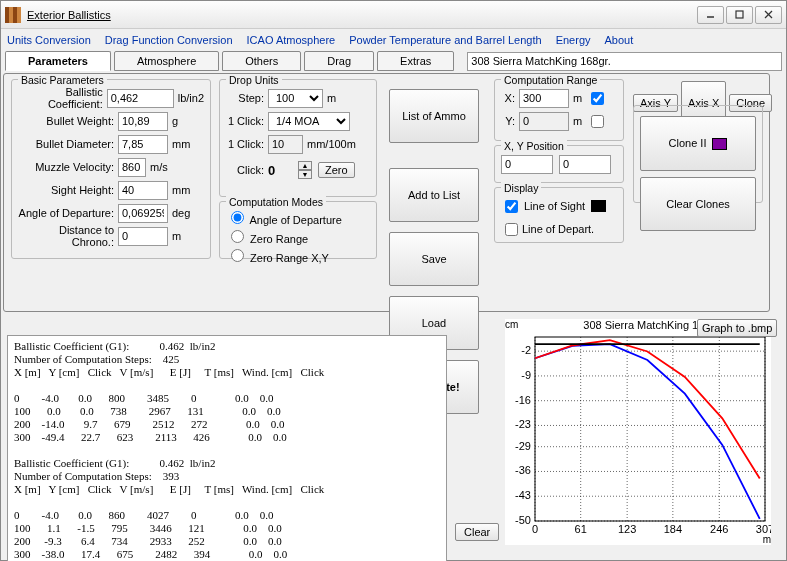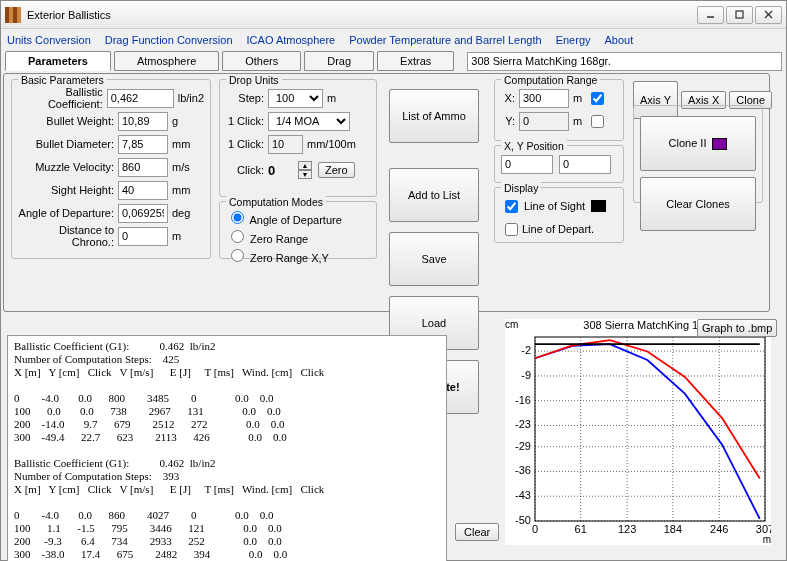--- a/index.html
+++ b/index.html
@@ -1,18 +1,18 @@
 <!DOCTYPE html>
 <html><head>
 <meta charset="utf-8">
 <style>
 * { box-sizing: border-box; font-family: "Segoe UI", Tahoma, sans-serif; font-size: 11px; }
 body { margin: 0; background: #fff; }
 .window { width: 787px; height: 561px; border: 1px solid #888; background: #f0f0f0; display: flex; flex-direction: column; }
-.titlebar { height: 28px; background: linear-gradient(#fdfdfd,#e8e8e8); display: flex; align-items: center; padding: 0 4px; border-bottom: 1px solid #ccc; }
+.titlebar { height: 28px; background: linear-gradient(#fdfdfd,#e8e8e8); display: flex; align-items: center; padding: 0 4px; border-bottom: 1px solid #ccc; text-decoration: underline; }
 .titlebar .icon { width: 16px; height: 16px; background: linear-gradient(90deg,#8b4513 0,#8b4513 25%,#cd853f 25%,#cd853f 50%,#8b4513 50%,#8b4513 75%,#cd853f 75%); margin-right: 6px; }
 .titlebar .title { flex: 1; }
 .winbtn { width: 27px; height: 18px; border: 1px solid #aaa; background: linear-gradient(#fdfdfd,#e8e8e8); margin-left: 2px; border-radius: 2px; display: flex; align-items: center; justify-content: center; font-size: 10px; cursor: pointer; }
 .menubar { height: 22px; background: #f0f0f0; display: flex; align-items: center; padding: 0 6px; gap: 14px; }
 .menubar span { color: #0033aa; cursor: pointer; }
 .content { flex: 1; padding: 6px 8px; position: relative; }
 .tabrow { display: flex; gap: 3px; align-items: center; }
 .tab { border: 1px solid #888; padding: 3px 22px; background: #f4f4f4; cursor: pointer; border-radius: 2px 2px 0 0; }
 .tab.active { background: #fff; font-weight: bold; border-bottom: 1px solid #fff; }
 .ammo-label { flex: 1; margin-left: 10px; border: 1px solid #999; padding: 2px 6px; background: #fff; height: 19px; }
@@ -95,21 +95,21 @@
             <input class="txt" style="width: 50px;" value="10,89">
             <span style="margin-left:4px;">g</span>
           </div>
         <div class="row">
             <span class="lbl" style="width:96px;">Bullet Diameter:</span>
             <input class="txt" style="width: 50px;" value="7,85">
             <span style="margin-left:4px;">mm</span>
           </div>
         <div class="row">
             <span class="lbl" style="width:96px;">Muzzle Velocity:</span>
-            <input class="txt" style="width: 50px;" value="860">
+            <input class="txt" style="width: 28px;" value="860">
             <span style="margin-left:4px;">m/s</span>
           </div>
         <div class="row">
             <span class="lbl" style="width:96px;">Sight Height:</span>
             <input class="txt" style="width: 50px;" value="40">
             <span style="margin-left:4px;">mm</span>
           </div>
         <div class="row">
             <span class="lbl" style="width:96px;">Angle of Departure:</span>
             <input class="txt" style="width: 50px;" value="0,069259">
@@ -204,22 +204,22 @@
             <span class="color-sw" style="background:#000;"></span>
           </div>
         <div class="row">
             <input type="checkbox" class="chk" style=""> 
             <span style="margin-left:1px;">Line of Depart.</span>
           </div>
       </div>
     </div>
 
     <div style="position:absolute; left:632px; top:30px;">
-      <div class="btn" style="display:inline-block; padding:12px 6px;">Axis Y</div>
-      <div class="btn" style="display:inline-block; padding:2px 6px;">Axis X</div>
+      <div class="btn" style="display:inline-block; padding:2px 6px;">Axis Y</div>
+      <div class="btn" style="display:inline-block; padding:15px 6px;">Axis X</div>
       <div class="btn" style="display:inline-block; padding:2px 6px;">Clone</div>
     </div>
     <div class="fieldset" style="left:632px; top:54px; width:130px; height:98px; padding-top:10px;">
       <div class="btn" style="margin-bottom:6px;"><span>Clone II</span><span class="color-sw" style="background:#8000a0;"></span></div>
       <div class="btn">Clear Clones</div>
     </div>
 
     <div class="results" style="left:6px; top:284px; width:440px; height:275px;">Ballistic Coefficient (G1):           0.462  lb/in2
 Number of Computation Steps:    425
 X [m]   Y [cm]   Click   V [m/s]      E [J]     T [ms]   Wind. [cm]   Click

